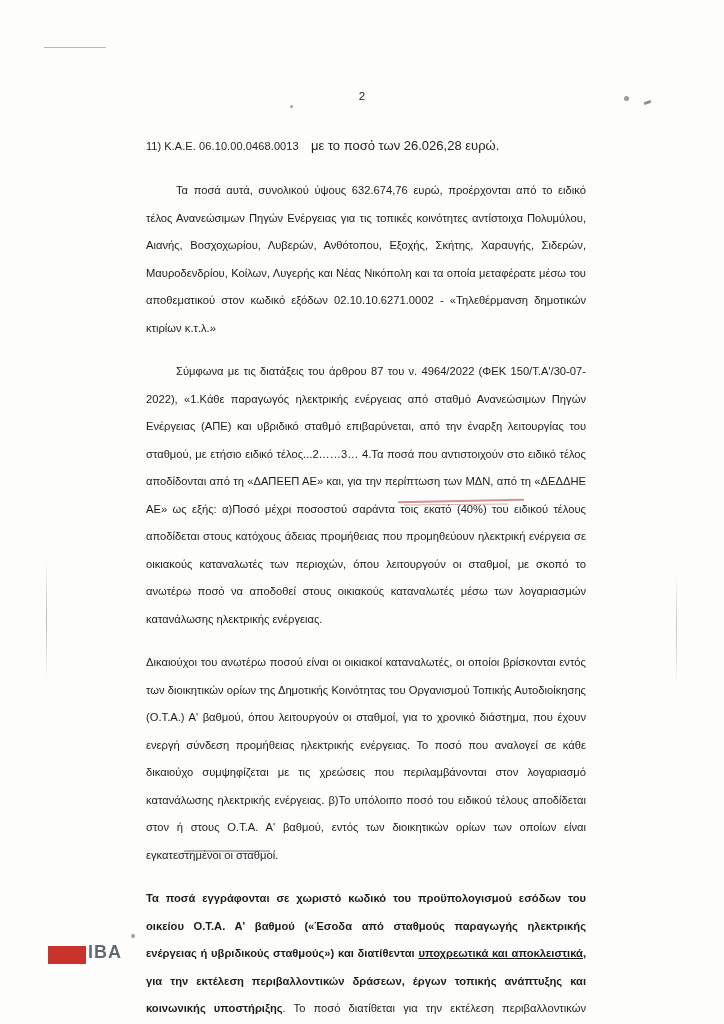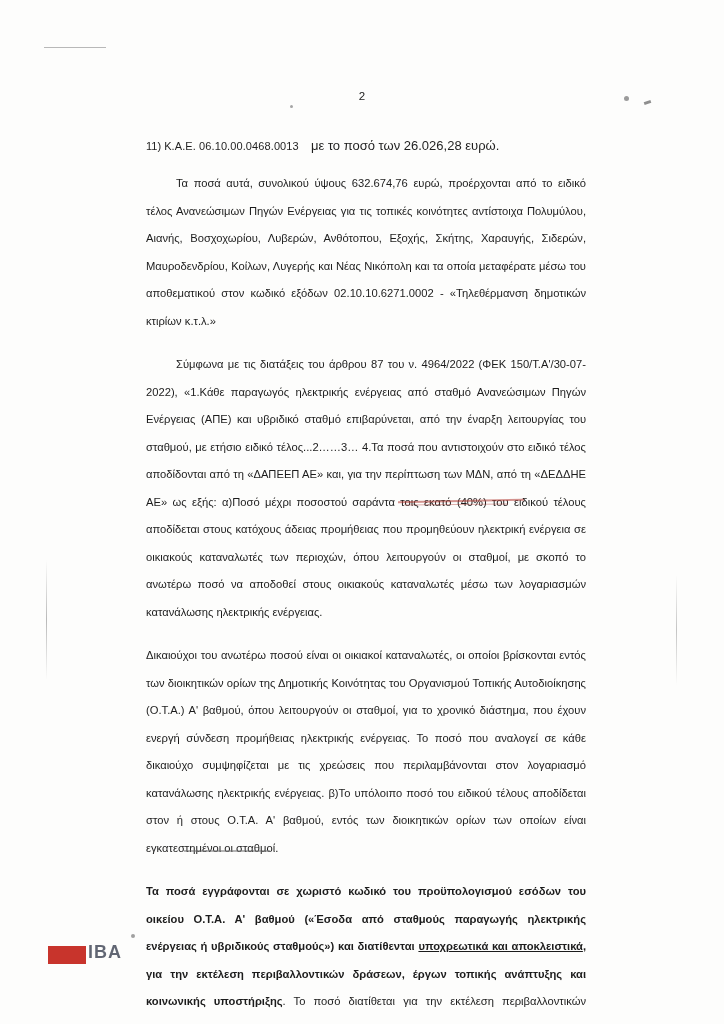--- a/index.html
+++ b/index.html
@@ -124,21 +124,21 @@
   .kae-line .num { letter-spacing: .1px; text-align: right; }
   .kae-line .amt { font-size: 13px; }
 
   p.para {
     font-size: 11.2px;
     line-height: 27.5px;
     text-align: justify;
     margin: 0;
     color: #1c1c1c;
   }
-  p.para.first { margin-top: 16px; }
+  p.para.first { margin-top: 23px; }
   p.para.indent { text-indent: 30px; }
   p.para + p.para { margin-top: 16px; }
 
   .b { font-weight: bold; }
   .bu { font-weight: bold; text-decoration: underline; }
 
   .strike-hand {
     position: absolute;
     left: 398px;
     top: 500px;

